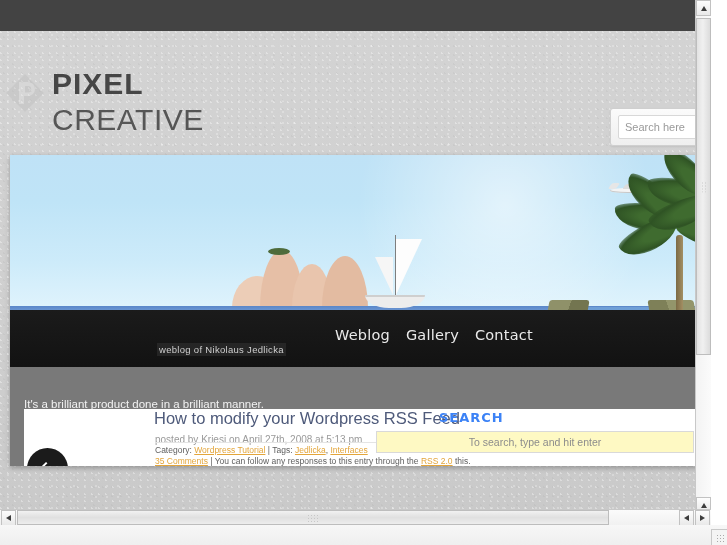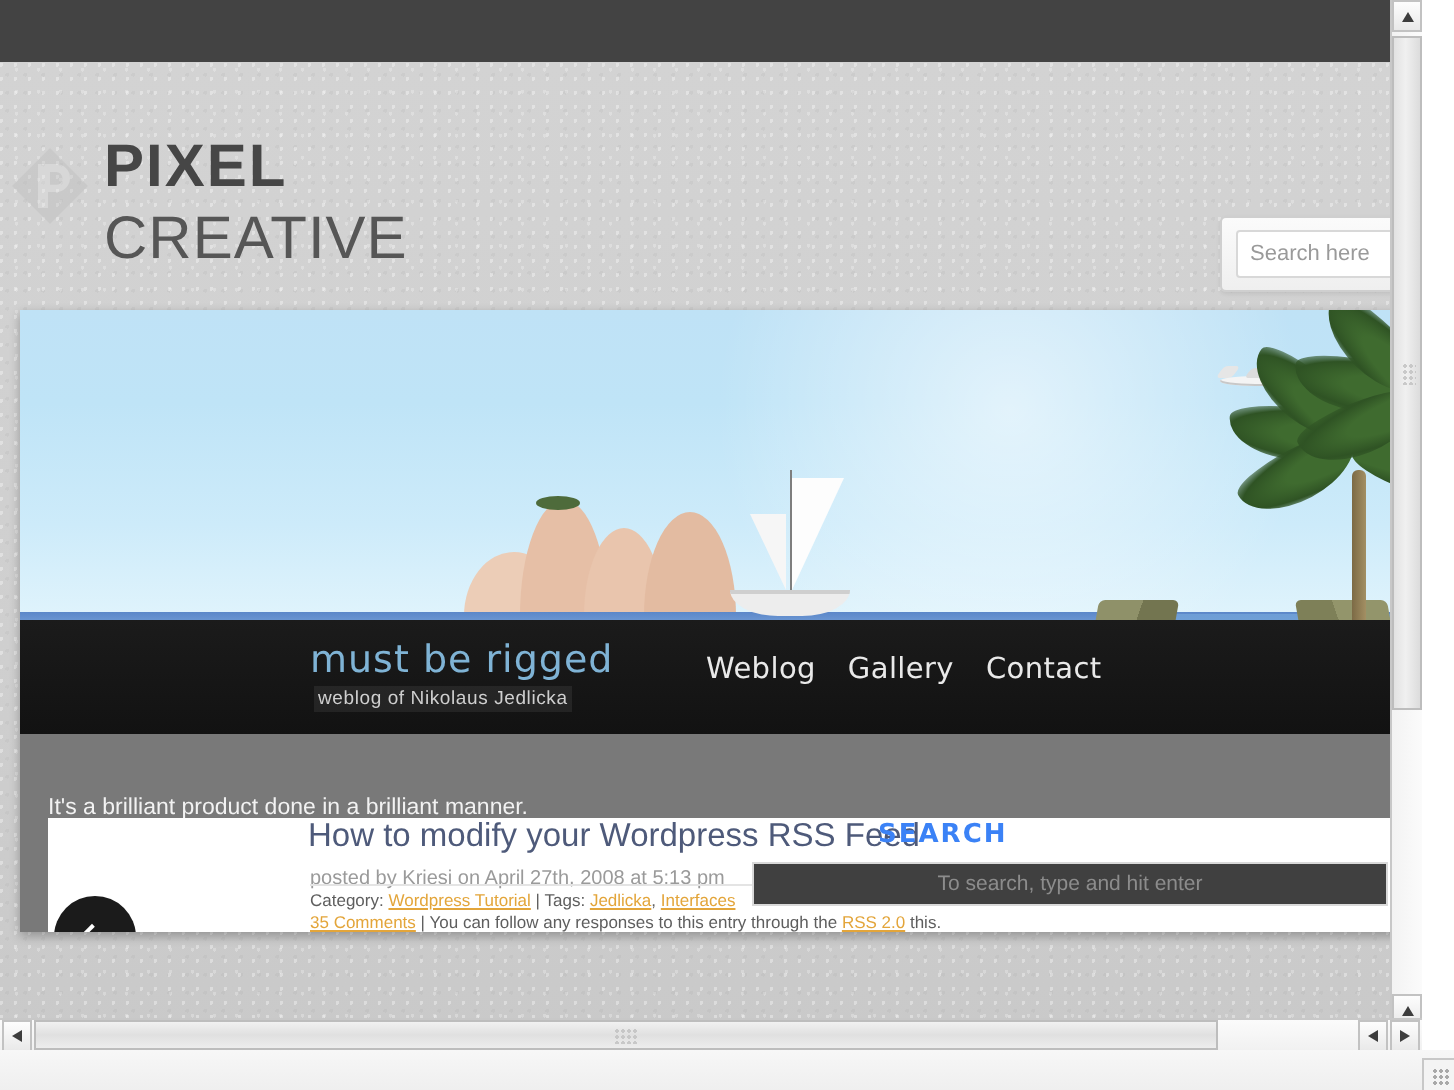--- a/index.html
+++ b/index.html
@@ -348,21 +348,20 @@
     color: #cfcfcf;
     letter-spacing: .3px;
     background: rgba(255,255,255,.07);
     padding: 1px 2px;
   }
   .mbr-nav {
     position: absolute;
     left: 325px; top: 17px;
     display: flex;
     gap: 16px;
-    margin-left: 18px;
   }
   .mbr-nav a {
     font-family: "DejaVu Sans", sans-serif;
     font-size: 14.5px;
     color: #e9e9e9;
     text-decoration: none;
     letter-spacing: .2px;
   }
 
   
@@ -432,21 +431,21 @@
     font-size: 13px;
     font-weight: bold;
     letter-spacing: 1px;
     color: #3b82f6;
   }
   .inner-search-box {
     position: absolute;
     left: 352px; top: 22px;
     width: 318px; height: 22px;
     border: 1px solid #d9d9d9;
-    background: #404040;
+    background: #fef9c3;
     box-sizing: border-box;
     font-size: 10.5px;
     color: #8c8c8c;
     padding: 4px 8px;
     text-align: center;
   }
 
   
   .carousel-prev {
     position: absolute;
@@ -662,21 +661,20 @@
           <div class="frond" style="left:32px;top:34px;transform:rotate(158deg);"></div>
         </div>
 
         <div class="pebble" style="left:410px;top:177px;width:12px;height:9px;"></div>
         <div class="pebble" style="left:101px;top:183px;width:7px;height:5px;"></div>
         <div class="shell" style="left:140px;top:190px;"></div>
         <div class="shell" style="left:533px;top:188px;"></div>
       </div>
 
       <div class="site-navbar">
-        <div class="mbr-logo">must be rigged</div>
         <div class="mbr-sub">weblog of Nikolaus Jedlicka</div>
         <div class="mbr-nav">
           <a href="#">Weblog</a>
           <a href="#">Gallery</a>
           <a href="#">Contact</a>
         </div>
       </div>
 
       <div class="preview-scrim"></div>
       <div class="slide-caption">It's a brilliant product done in a brilliant manner.</div>

